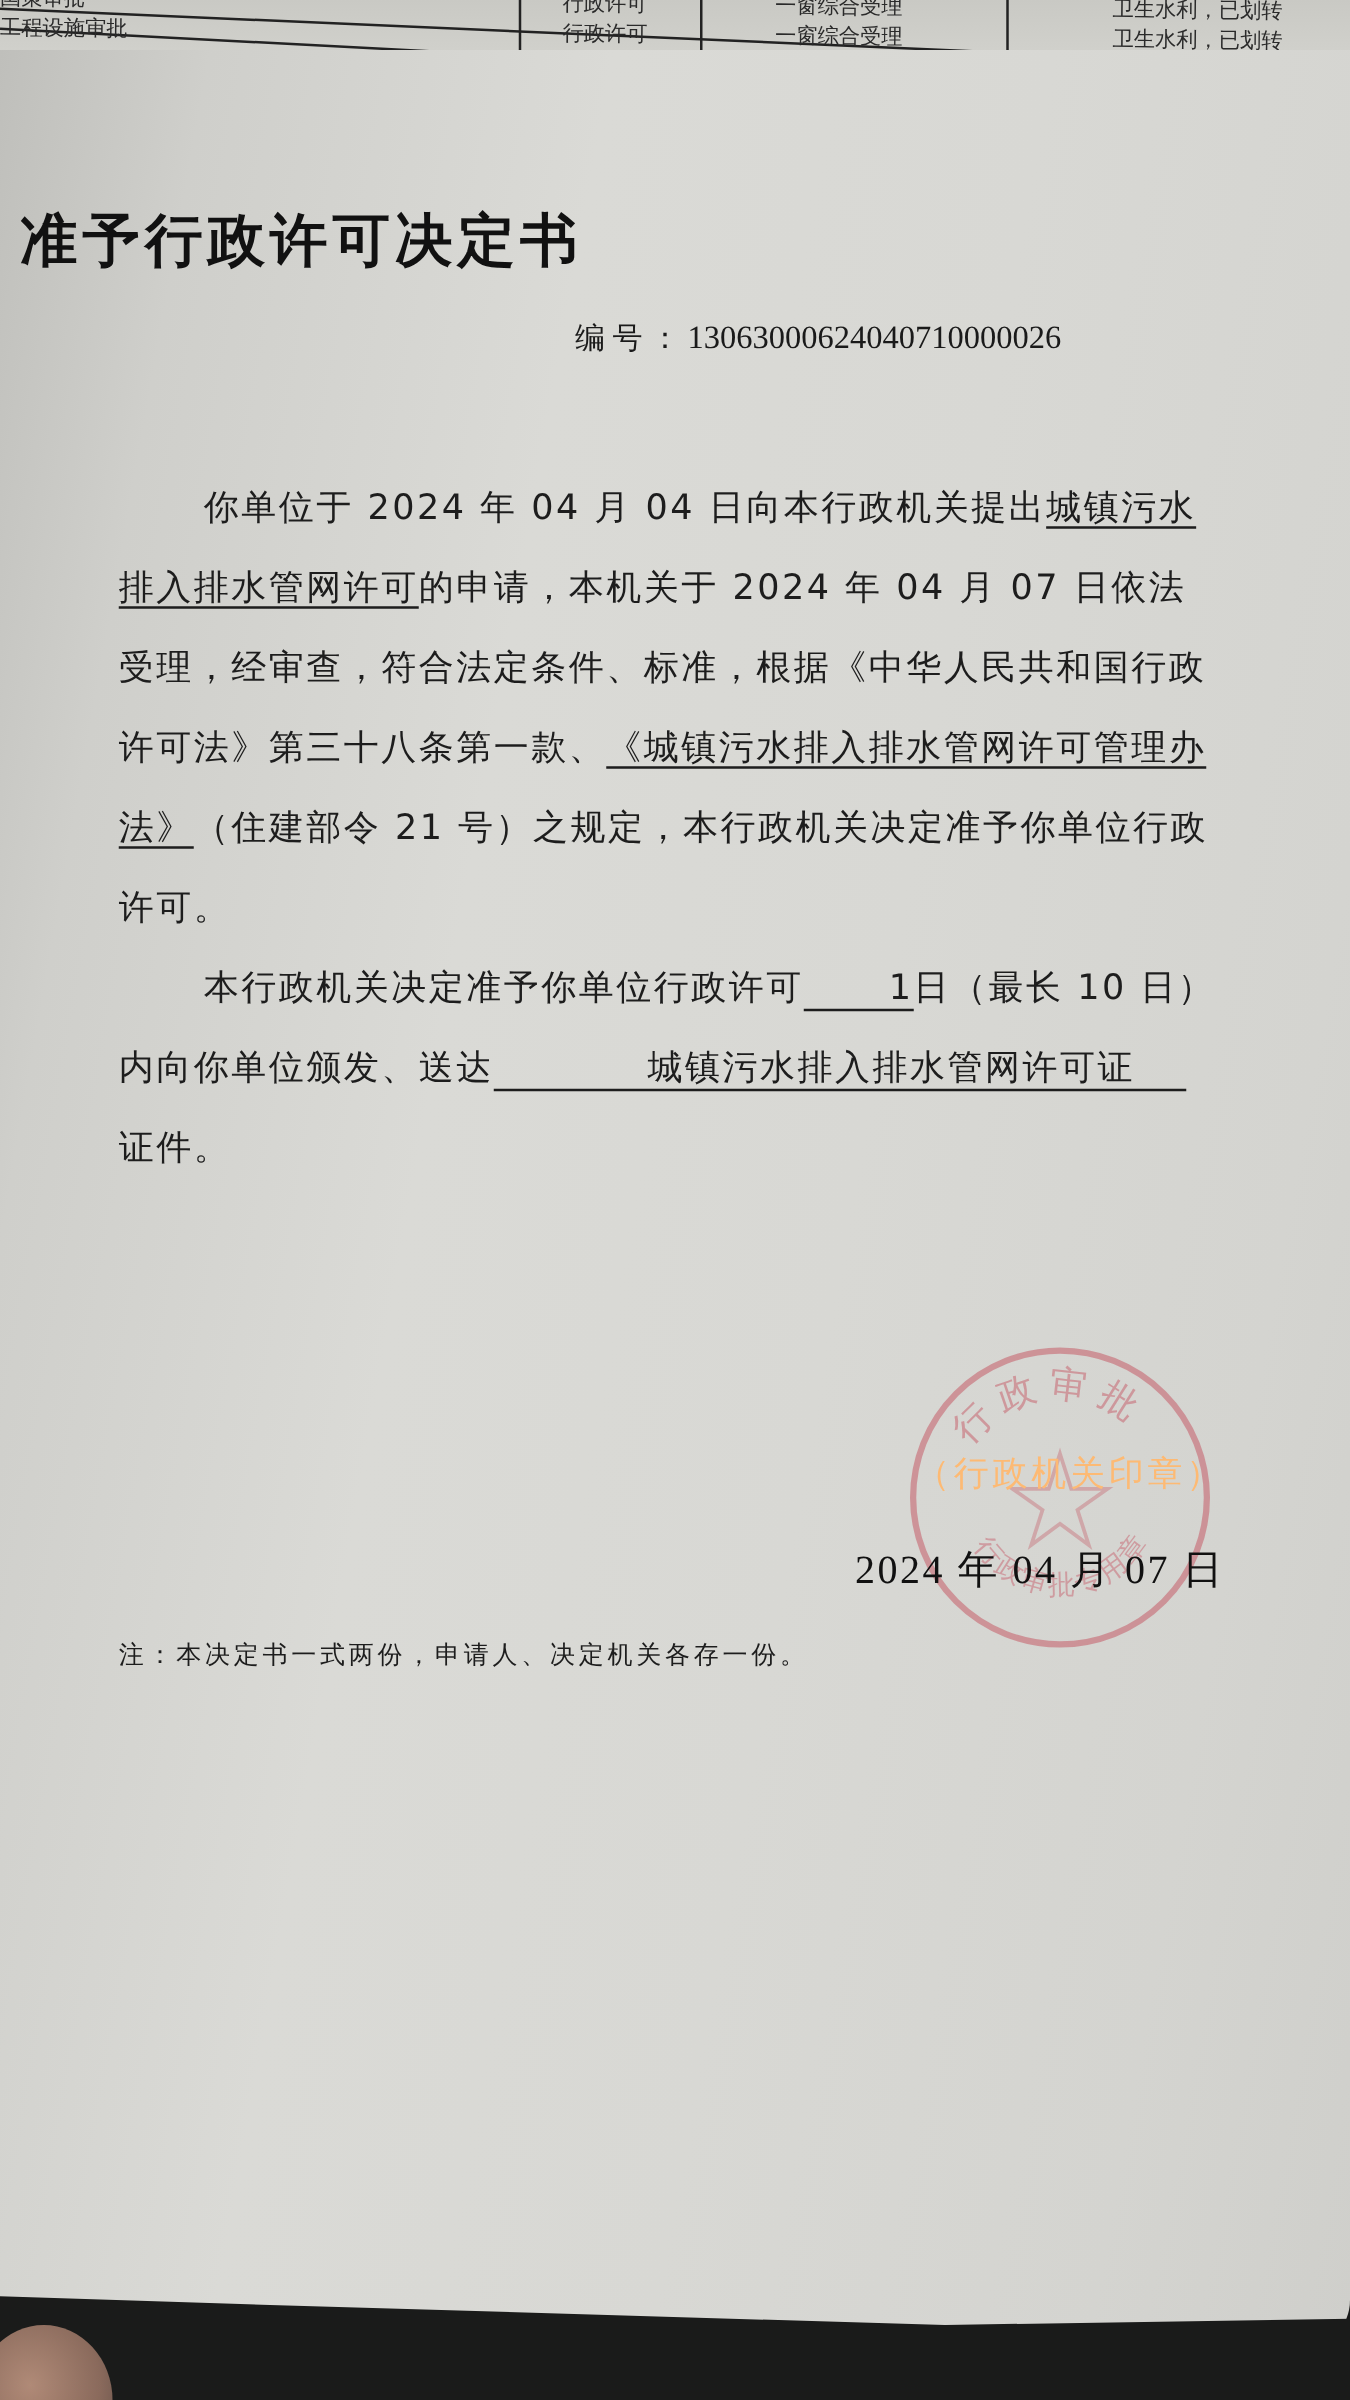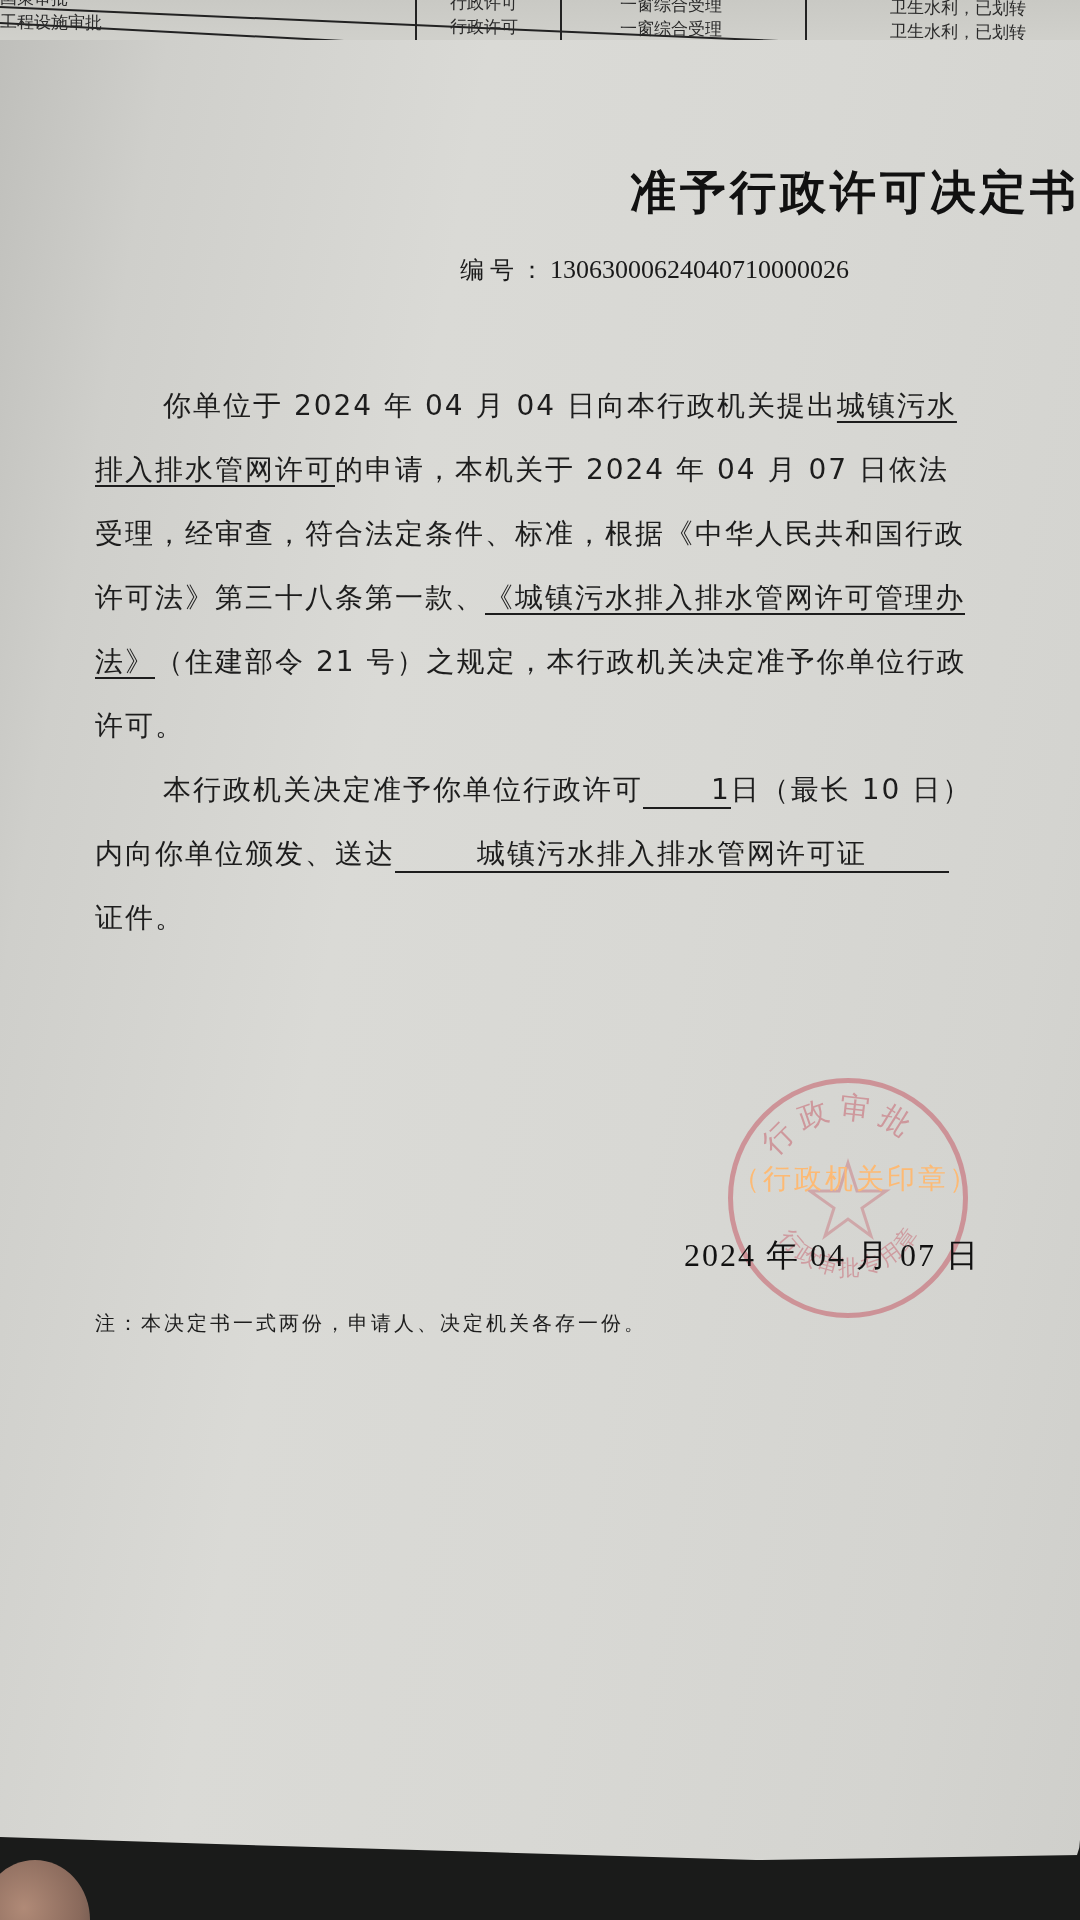--- a/index.html
+++ b/index.html
@@ -25,39 +25,39 @@
     }
     
     .paper {
       position: absolute; left: 0; top: 40px; width: 1080px; height: 1840px;
       background: linear-gradient(100deg, #bfbfbb 0%, #cfcfcb 12%, #dadad6 35%, #d8d8d4 60%, #d4d4d0 85%, #cfcfcb 100%);
       border-radius: 0 0 40px 0;
       clip-path: polygon(0 0, 100% 0, 100% 1815px, 70% 1820px, 45% 1812px, 20% 1804px, 0 1797px);
       box-shadow: 0 -2px 4px rgba(0,0,0,.25);
     }
     .doc-title {
-      position: absolute; left: 0; right: 0; top: 162px; text-align: right;
+      position: absolute; left: 0; right: 0; top: 162px; text-align: left;
       font-size: 46px; font-weight: bold; letter-spacing: 4px; color: #111;
-      font-family: "DejaVu Serif", serif; padding-left: 40px;
+      font-family: "DejaVu Serif", serif; padding-left: 16px;
     }
     .doc-number {
       position: absolute; left: 460px; top: 254px; font-size: 26px; color: #1a1a1a;
       font-family: "Liberation Serif", serif;
     }
     .doc-number .label { letter-spacing: 6px; font-family: "DejaVu Sans", sans-serif; font-size: 24px; text-align: right; }
     .body-text {
       position: absolute; left: 95px; width: 880px; top: 374px;
       font-family: "DejaVu Sans", sans-serif; font-size: 28px; line-height: 64px;
       color: #1d1d1d; letter-spacing: 2px;
     }
     .body-text p { margin: 0; }
     .indent { text-indent: 68px; }
     .u { text-decoration: underline; text-underline-offset: 6px; text-decoration-thickness: 2px; }
     .blank { display: inline-block; min-width: 60px; text-align: center; border-bottom: 2px solid #1d1d1d; line-height: 34px; }
-    .blank-wide { display: inline-block; min-width: 540px; border-bottom: 2px solid #1d1d1d; line-height: 34px; padding-left: 14px; }
+    .blank-wide { display: inline-block; min-width: 540px; border-bottom: 2px solid #1d1d1d; line-height: 34px; padding-left: 14px; text-align: center; }
     .seal-label {
       position: absolute; right: 100px; top: 1160px; font-family: "DejaVu Sans", sans-serif;
       font-size: 28px; color: #fdba74; letter-spacing: 3px; z-index: 3;
     }
     .sign-date {
       position: absolute; right: 100px; top: 1234px; font-family: Liberation Serif, serif;
       font-size: 32px; color: #111; letter-spacing: 2px; z-index: 3;
     }
     .note {
       position: absolute; left: 95px; top: 1310px; font-family: "DejaVu Sans", sans-serif;

